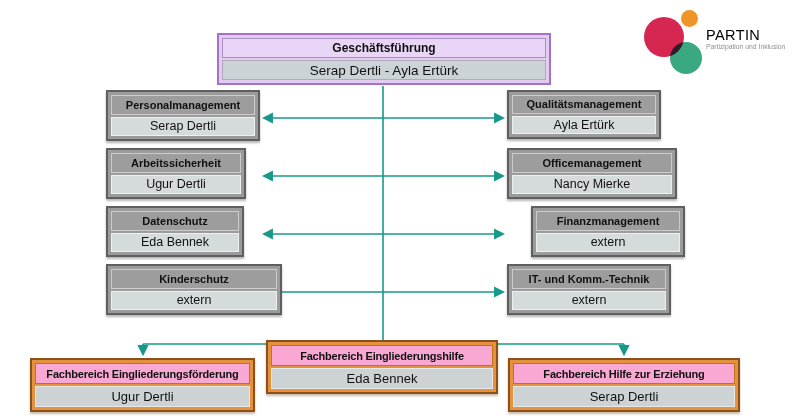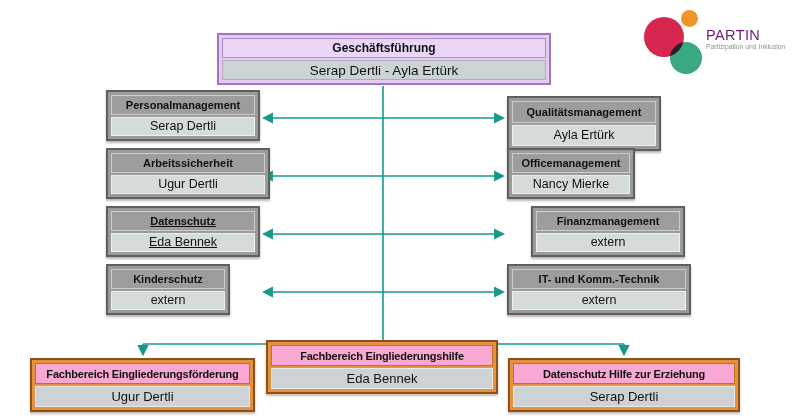--- a/index.html
+++ b/index.html
@@ -31,21 +31,21 @@
   .orange { background:#e6913d; border-color:#8c501a; box-shadow:0 2px 2px rgba(120,90,50,0.4); }
   .orange .hdr { background:#f9a8d4; border-color:#c07318; font-size:11px; letter-spacing:-0.2px; }
   .orange .val { background:#cdd3d5; border-color:#e6e9e9; font-size:13px; }
 
   
   #logo { position:absolute; left:638px; top:6px; width:160px; height:78px; }
   .circ { position:absolute; border-radius:50%; }
   .c-red    { left:6px;  top:11px; width:40px; height:40px; background:#d62750; }
   .c-green  { left:32px; top:36px; width:32px; height:32px; background:#3aa981; mix-blend-mode:multiply; }
   .c-orange { left:43px; top:4px;  width:17px; height:17px; background:#ef9428; mix-blend-mode:multiply; }
-  .brand   { position:absolute; left:68px; top:21px; font-size:14.5px; letter-spacing:0.4px; color:#701a75; }
+  .brand   { position:absolute; left:68px; top:21px; font-size:14.5px; letter-spacing:0.4px; color:#000000; }
   .tagline { position:absolute; left:68px; top:37px; font-size:6.8px; color:#8f8f8f; white-space:nowrap; }
 </style>
 </head>
 <body>
 
 <div id="canvas">
 
   <svg id="connectors" viewBox="0 0 800 420" xmlns="http://www.w3.org/2000/svg">
     <defs>
       <marker id="ah" viewBox="0 0 10 10" refX="8" refY="5" markerWidth="7" markerHeight="7" orient="auto-start-reverse">
@@ -70,60 +70,60 @@
 
   <div class="node purple" style="left:217px; top:33px; width:334px; height:52px;">
     <div class="hdr">Geschäftsführung</div>
     <div class="val">Serap Dertli - Ayla Ertürk</div>
   </div>
 
   <div class="node gray" style="left:106px; top:90px; width:154px; height:51px;">
     <div class="hdr">Personalmanagement</div>
     <div class="val">Serap Dertli</div>
   </div>
-  <div class="node gray" style="left:106px; top:148px; width:164px; height:51px;">
+  <div class="node gray" style="left:106px; top:148px; width:140px; height:51px;">
     <div class="hdr">Arbeitssicherheit</div>
     <div class="val">Ugur Dertli</div>
   </div>
-  <div class="node gray" style="left:106px; top:206px; width:154px; height:51px;text-decoration:underline;">
+  <div class="node gray" style="left:106px; top:206px; width:138px; height:51px;">
     <div class="hdr">Datenschutz</div>
     <div class="val">Eda Bennek</div>
   </div>
-  <div class="node gray" style="left:106px; top:264px; width:124px; height:51px;">
+  <div class="node gray" style="left:106px; top:264px; width:176px; height:51px;">
     <div class="hdr">Kinderschutz</div>
     <div class="val">extern</div>
   </div>
 
-  <div class="node gray" style="left:507px; top:96px; width:154px; height:55px;">
+  <div class="node gray" style="left:507px; top:90px; width:154px; height:49px;">
     <div class="hdr">Qualitätsmanagement</div>
     <div class="val">Ayla Ertürk</div>
   </div>
-  <div class="node gray" style="left:507px; top:148px; width:128px; height:51px;">
+  <div class="node gray" style="left:507px; top:148px; width:170px; height:51px;">
     <div class="hdr">Officemanagement</div>
     <div class="val">Nancy Mierke</div>
   </div>
   <div class="node gray" style="left:507px; top:206px; width:154px; height:51px;margin-left:24px;">
     <div class="hdr">Finanzmanagement</div>
     <div class="val">extern</div>
   </div>
-  <div class="node gray" style="left:507px; top:264px; width:184px; height:51px;">
+  <div class="node gray" style="left:507px; top:264px; width:164px; height:51px;">
     <div class="hdr">IT- und Komm.-Technik</div>
     <div class="val">extern</div>
   </div>
 
   <div class="node orange" style="left:30px; top:358px; width:225px; height:54px;">
     <div class="hdr">Fachbereich Eingliederungsförderung</div>
     <div class="val">Ugur Dertli</div>
   </div>
   <div class="node orange" style="left:266px; top:340px; width:232px; height:54px;">
     <div class="hdr">Fachbereich Eingliederungshilfe</div>
     <div class="val">Eda Bennek</div>
   </div>
   <div class="node orange" style="left:508px; top:358px; width:232px; height:54px;">
-    <div class="hdr">Datenschutz Hilfe zur Erziehung</div>
+    <div class="hdr">Fachbereich Hilfe zur Erziehung</div>
     <div class="val">Serap Dertli</div>
   </div>
 
   <div id="logo">
     <span class="circ c-red"></span>
     <span class="circ c-green"></span>
     <span class="circ c-orange"></span>
     <div class="brand">PARTIN</div>
     <div class="tagline">Partizipation und Inklusion</div>
   </div>

